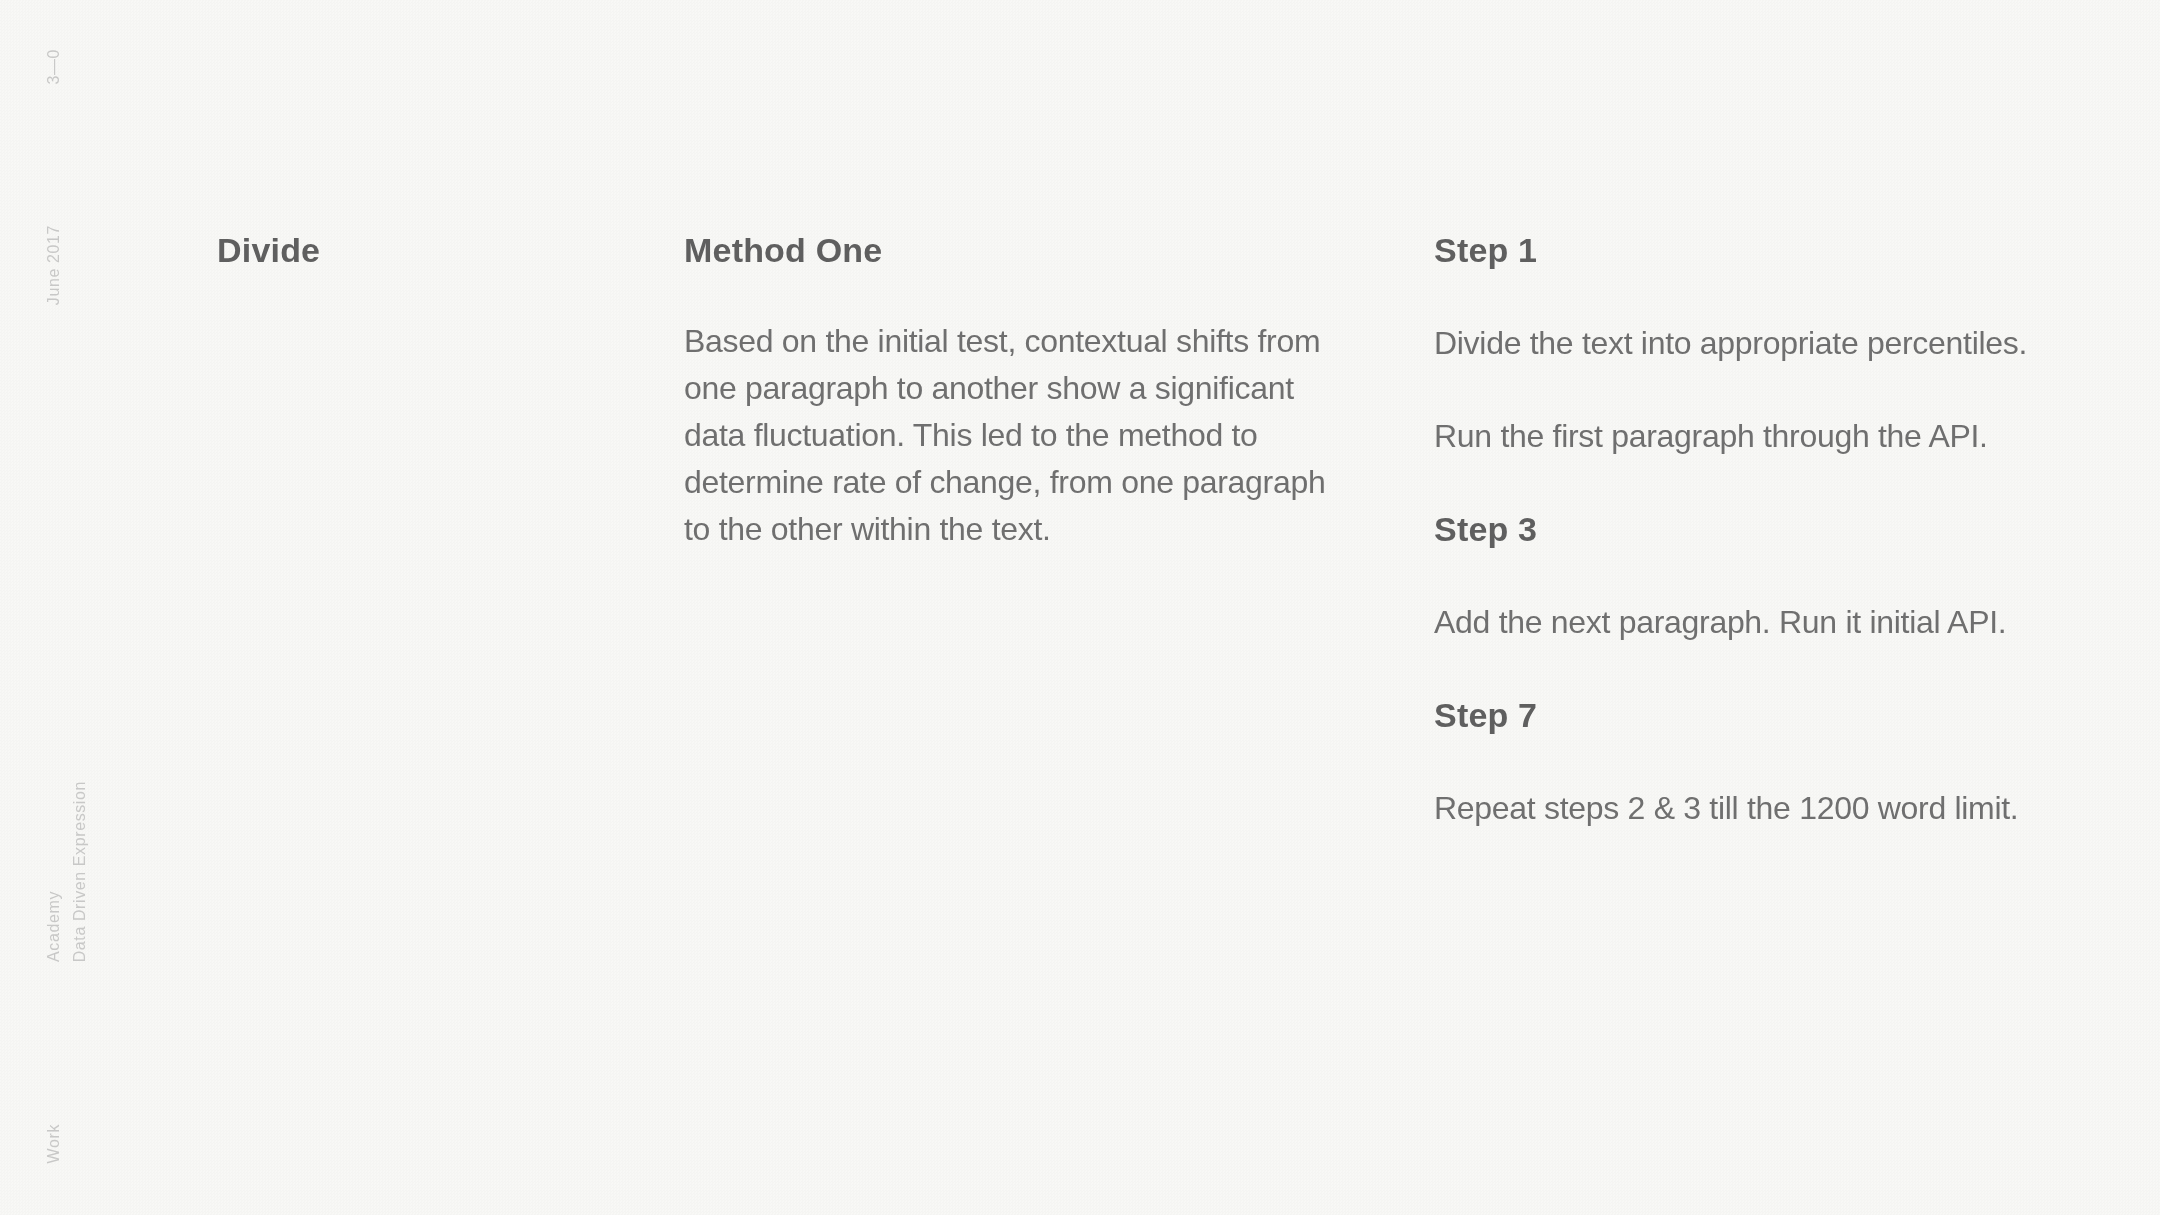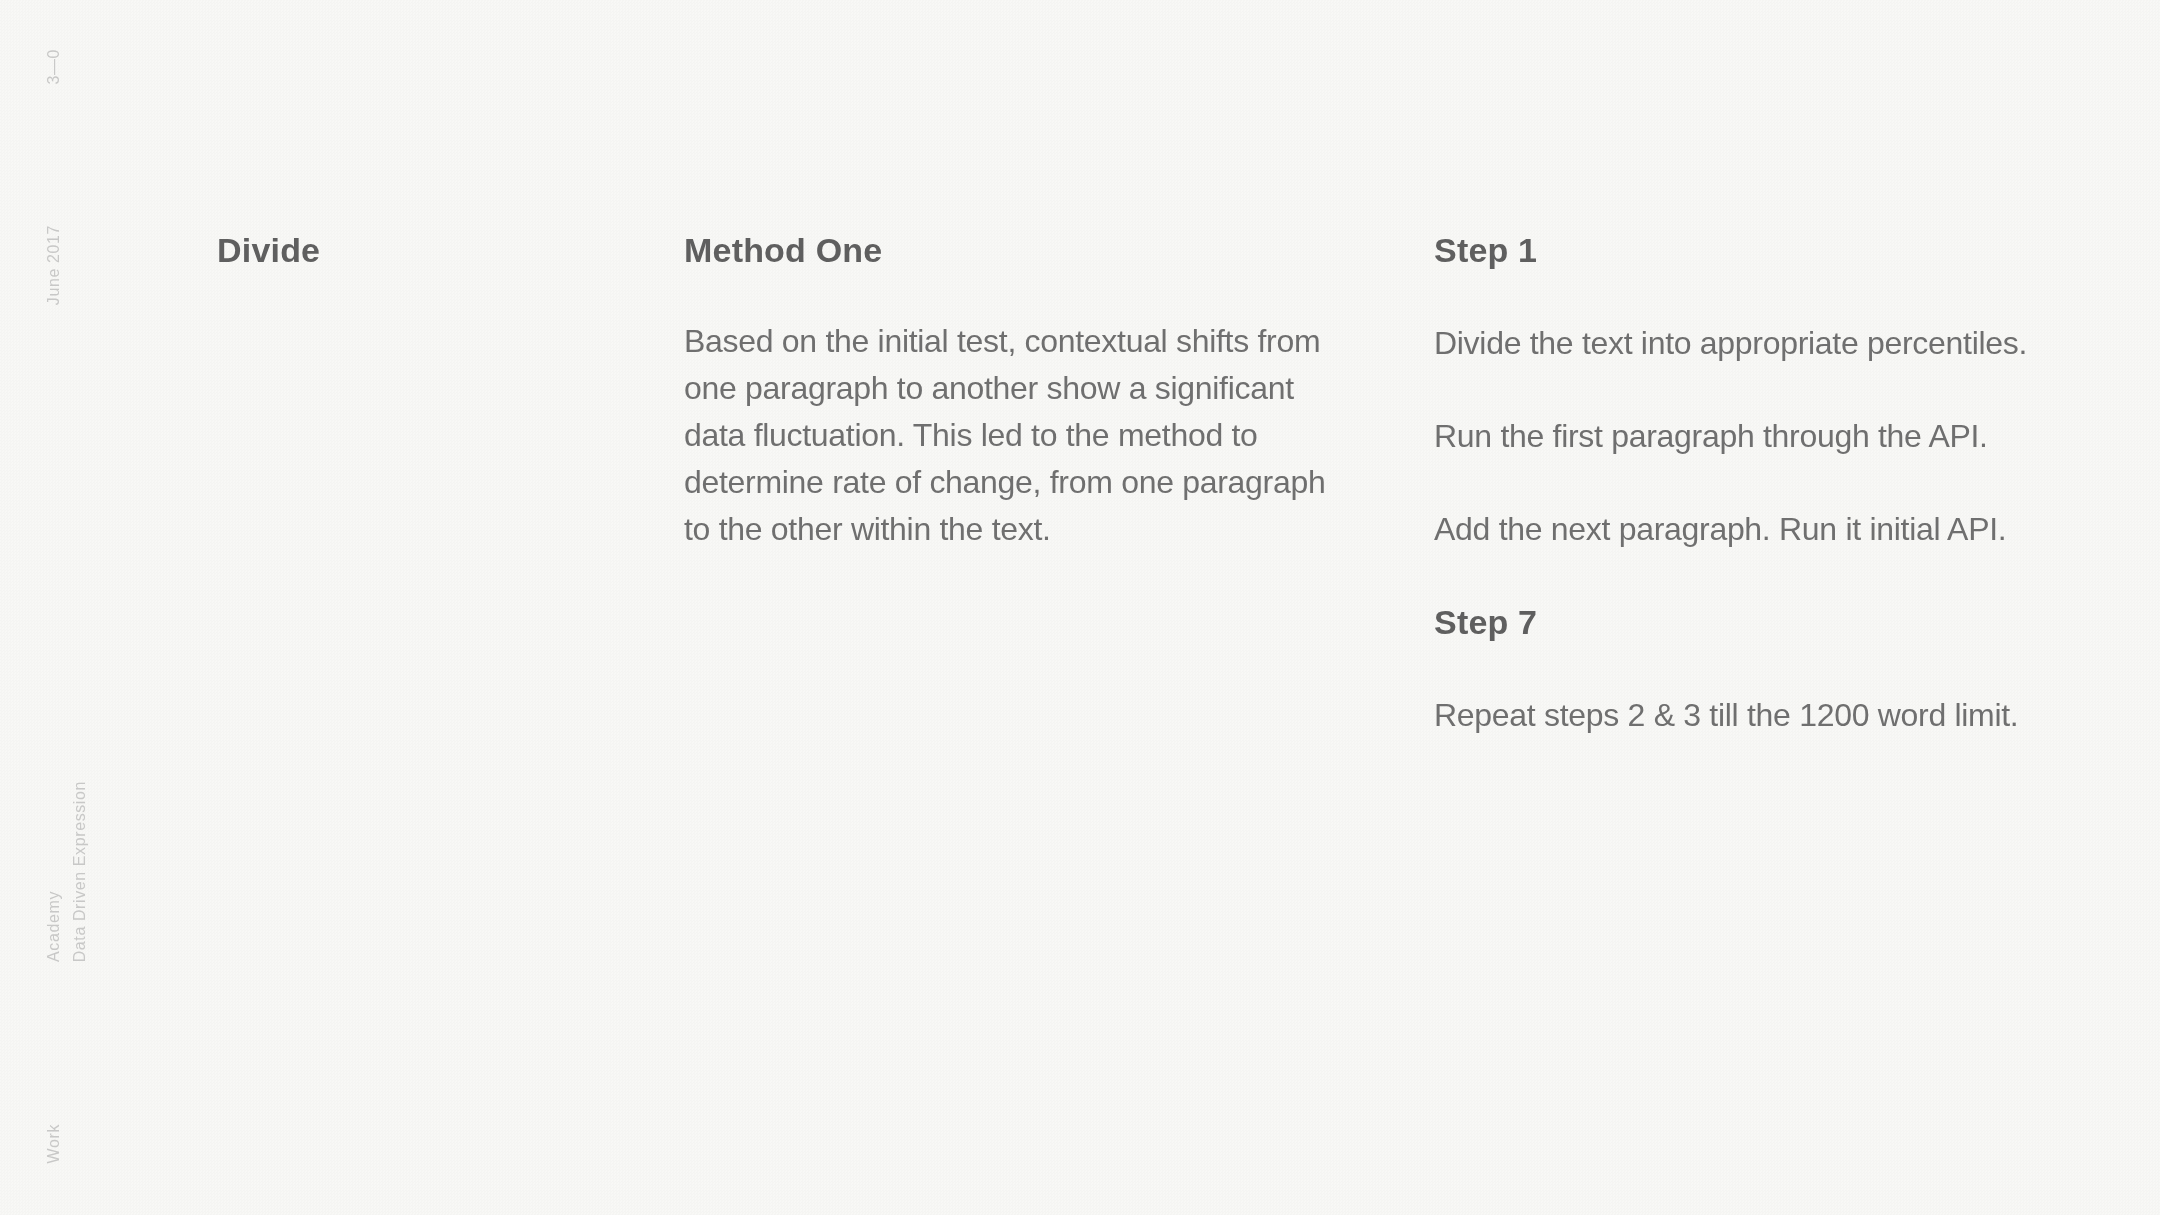--- a/index.html
+++ b/index.html
@@ -91,20 +91,21 @@
 
   <section class="col col-steps">
     <div class="step-block">
       <h2 class="heading">Step 1</h2>
       <p class="body-text">Divide the text into appropriate percentiles.</p>
     </div>
     <div class="step-block">
       <p class="body-text">Run the first paragraph through the API.</p>
     </div>
     <div class="step-block">
+      <h2 class="heading">Step 3</h2>
       <p class="body-text">Add the next paragraph. Run it initial API.</p>
     </div>
     <div class="step-block">
       <h2 class="heading">Step 7</h2>
       <p class="body-text">Repeat steps 2 &amp; 3 till the 1200 word limit.</p>
     </div>
   </section>
 
 </div>
 

